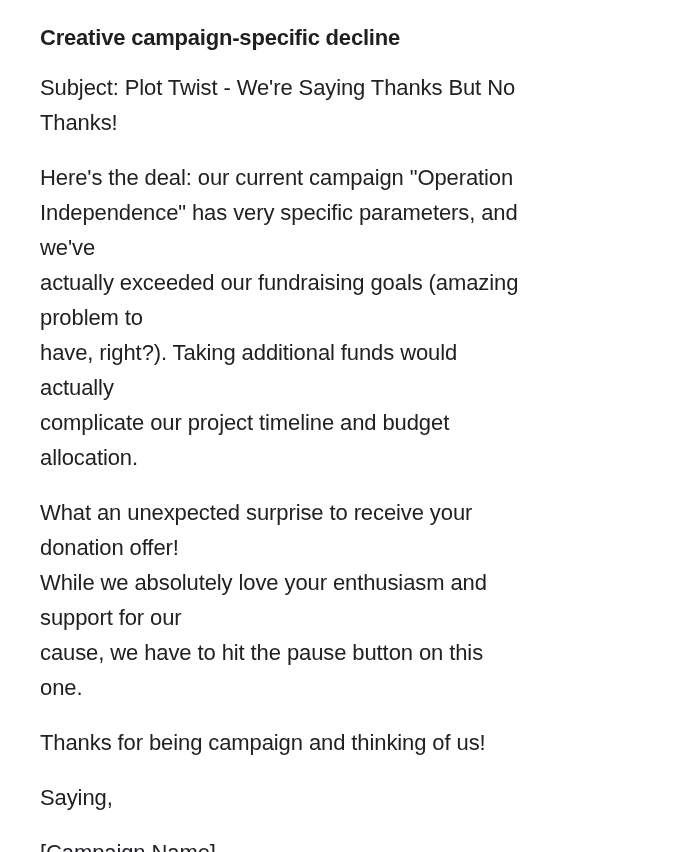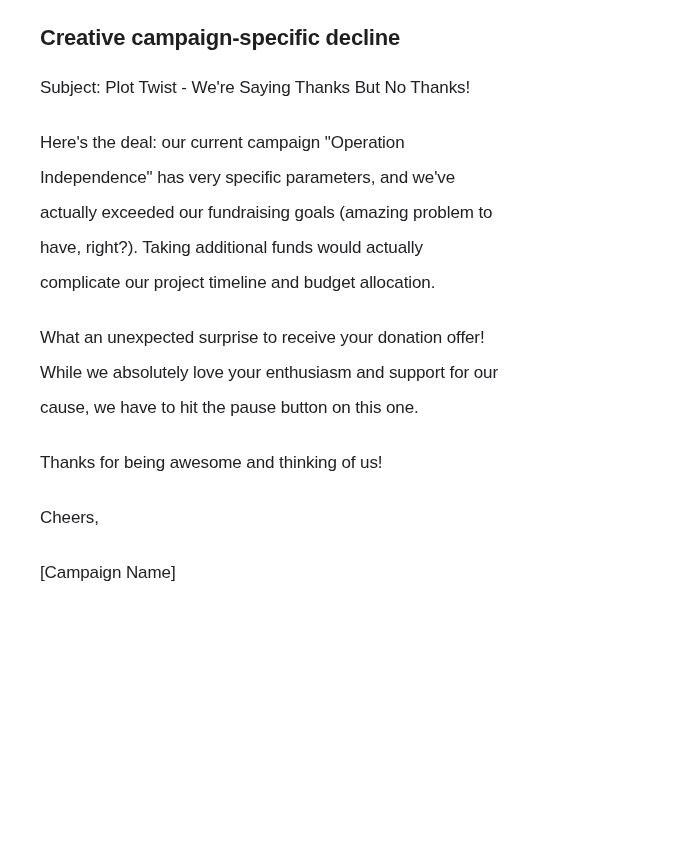--- a/index.html
+++ b/index.html
@@ -23,21 +23,21 @@
   h1.doc-title {
     margin: 0 0 18px 0;
     font-size: 22px;
     line-height: 28px;
     font-weight: 700;
     letter-spacing: -0.2px;
     color: var(--color-heading, #1f1f1f);
   }
   p.doc-paragraph {
     margin: 4px 0 20px 0;
-    font-size: 17px;
+    font-size: 22px;
     line-height: 35px;
     letter-spacing: -0.1px;
     font-weight: 400;
     color: var(--color-text, #202124);
     white-space: pre-line; 
   }
 </style>
 </head>
 <body>
 
@@ -51,18 +51,18 @@
 Independence" has very specific parameters, and we've
 actually exceeded our fundraising goals (amazing problem to
 have, right?). Taking additional funds would actually
 complicate our project timeline and budget allocation.</p>
 
   <p class="doc-paragraph">What an unexpected surprise to receive your donation offer!
 While we absolutely love your enthusiasm and support for our
 cause, we have to hit the pause button on this one.</p>
 
 
-  <p class="doc-paragraph">Thanks for being awesome and thinking of us!</p>
+  <p class="doc-paragraph">Thanks for being campaign and thinking of us!</p>
 
-  <p class="doc-paragraph">Cheers,</p>
+  <p class="doc-paragraph">Saying,</p>
 
   <p class="doc-paragraph">[Campaign Name]</p>
 </main>
 
 </body></html>

